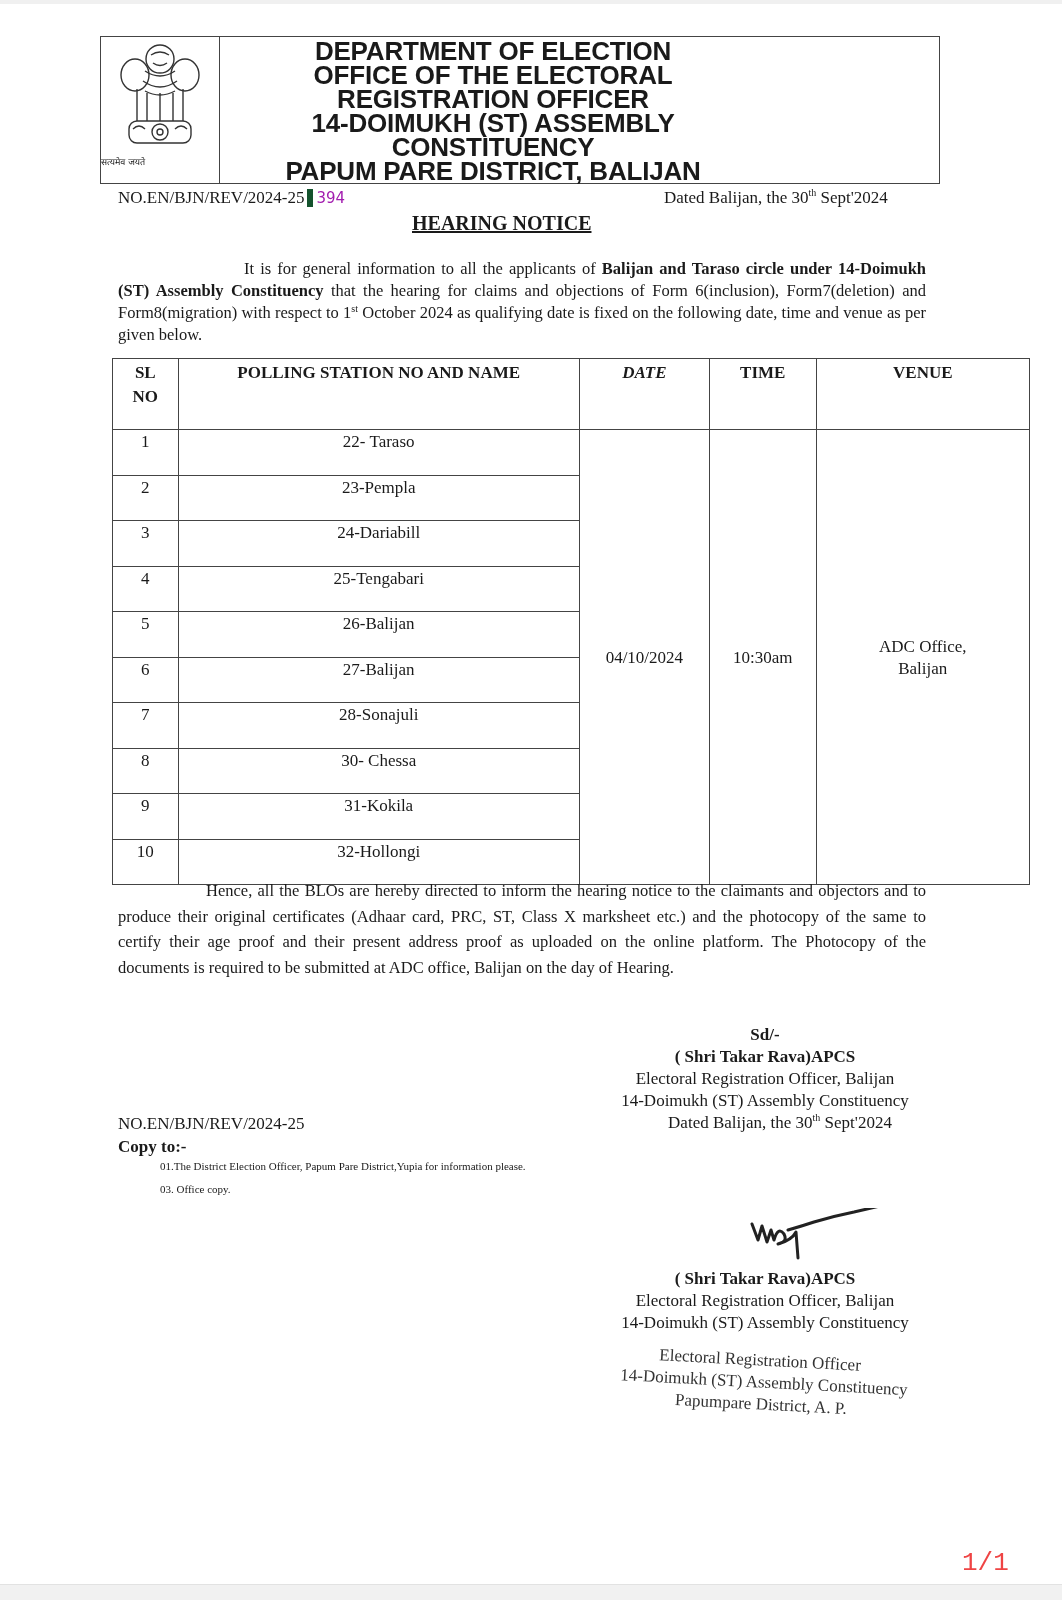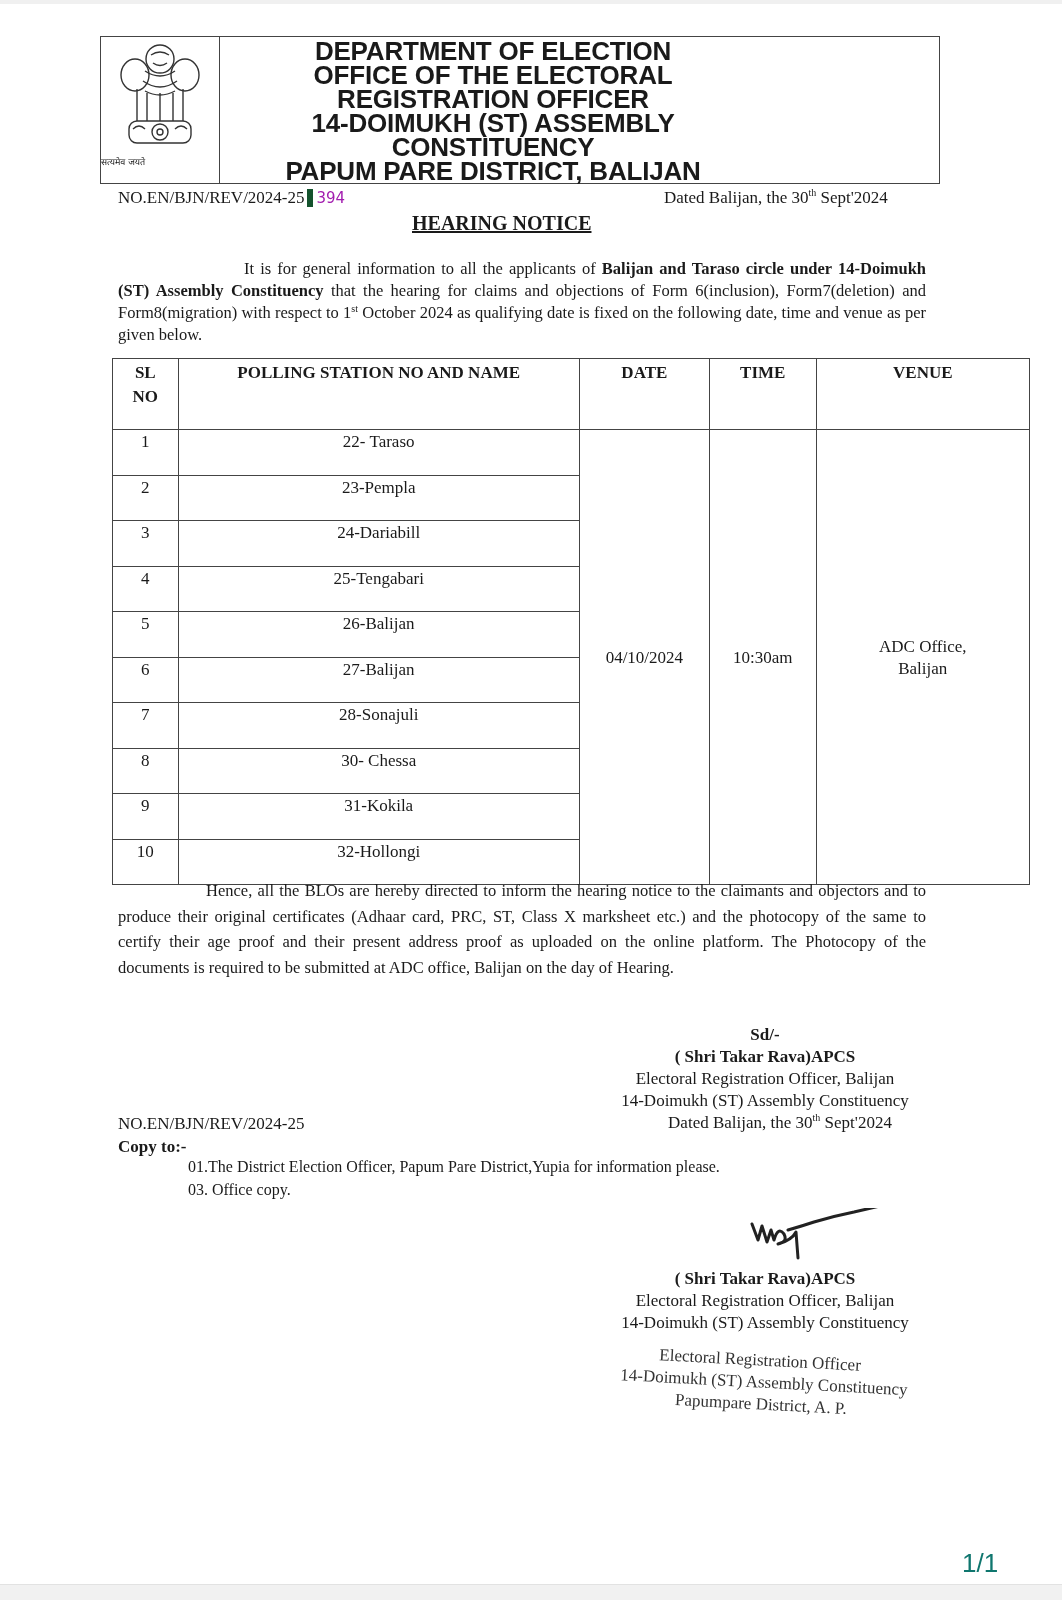--- a/index.html
+++ b/index.html
@@ -1,20 +1,20 @@
 <!DOCTYPE html>
 <html><head>
 <meta charset="utf-8">
 <style>
   html, body { margin:0; padding:0; }
   body { width:1062px; height:1600px; background:#ffffff; position:relative; overflow:hidden;
          font-family:"Liberation Serif", serif; color:#1a1a1a; }
   .topbar { position:absolute; left:0; top:0; width:1062px; height:4px; background:#f0f0f0; }
   .bottombar { position:absolute; left:0; top:1584px; width:1062px; height:16px; background:#f1f1f1; border-top:1px solid #e2e2e2; }
-  .pager { position:absolute; left:962px; top:1548px; font-family:Liberation Sans, sans-serif; font-size:26px; color:#0f766e; }
+  .pager { position:absolute; left:962px; top:1548px; font-family:Liberation Mono, monospace; font-size:26px; color:#ef4444; }
 
   .hdr { position:absolute; left:100px; top:36px; width:840px; height:148px; border:1px solid #444; box-sizing:border-box; }
   .hdr .emblem { position:absolute; left:0; top:0; width:118px; height:146px; border-right:1px solid #444; }
   .hdr .emblem svg { position:absolute; left:14px; top:4px; }
   .hdr .emblem .motto { position:absolute; left:0; width:118px; top:118px; text-align:left; font-family:"DejaVu Sans", sans-serif; font-size:9px; }
   .hdr .titles { position:absolute; left:118px; top:2px; width:548px; text-align:center; font-family:"Liberation Sans", sans-serif; font-weight:bold; font-size:26px; line-height:24px; letter-spacing:-0.2px; }
   .hdr .ero { position:absolute; left:666px; top:0; width:172px; height:146px; border-left:1px solid #444; }
   .hdr .ero span { position:absolute; left:26px; top:2px; font-family:"Liberation Serif", serif; font-size:58px; }
 
   .refno { position:absolute; left:118px; top:188px; font-size:17px; }
@@ -27,27 +27,27 @@
   .para1 { top:258px; }
   .para2 { top:878px; line-height:25.5px; font-size:16.5px; }
   .indent { display:inline-block; width:126px; }
   .indent2 { display:inline-block; width:88px; }
 
   table.ps { position:absolute; left:112px; top:358px; width:918px; border-collapse:collapse; font-size:17px; }
   table.ps th, table.ps td { border:1px solid #444; text-align:center; padding:0; }
   table.ps th { font-weight:bold; vertical-align:top; height:68px; padding-top:2px; line-height:24px; }
   table.ps td { height:42.5px; vertical-align:top; padding-top:2px; }
   table.ps td.merged { vertical-align:middle; line-height:22px; }
-  .c1 { width:58px; } .c2 { width:360px; } .c3 { width:116px; } .c4 { width:95px; } .c5 { width:191px; }
+  .c1 { width:58px; } .c2 { width:360px; } .c3 { width:116px;font-style:italic; } .c4 { width:95px; } .c5 { width:191px; }
 
   .sig1 { position:absolute; left:600px; top:1024px; width:330px; text-align:center; font-size:17px; line-height:22px; }
   .sig1 .bold { font-weight:bold; }
   .refno2 { position:absolute; left:118px; top:1114px; font-size:17px; }
   .copyto { position:absolute; left:118px; top:1137px; font-size:17px; font-weight:bold; }
-  .copylist { position:absolute; left:160px; top:1155px; font-size:16px; line-height:23px;margin-left:28px; }
+  .copylist { position:absolute; left:160px; top:1155px; font-size:11px; line-height:23px; }
   .signature { position:absolute; left:748px; top:1208px; }
   .sig2 { position:absolute; left:600px; top:1268px; width:330px; text-align:center; font-size:17px; line-height:22px; }
   .sig2 .bold { font-weight:bold; }
   .stamp { position:absolute; left:618px; top:1342px; width:320px; font-size:17px; line-height:22px; color:#333; transform:rotate(3deg); transform-origin:left top; }
   .stamp div { white-space:nowrap; }
   .stamp .l1 { padding-left:42px; }
   .stamp .l2 { padding-left:4px; }
   .stamp .l3 { padding-left:60px; }
 </style>
 </head>

